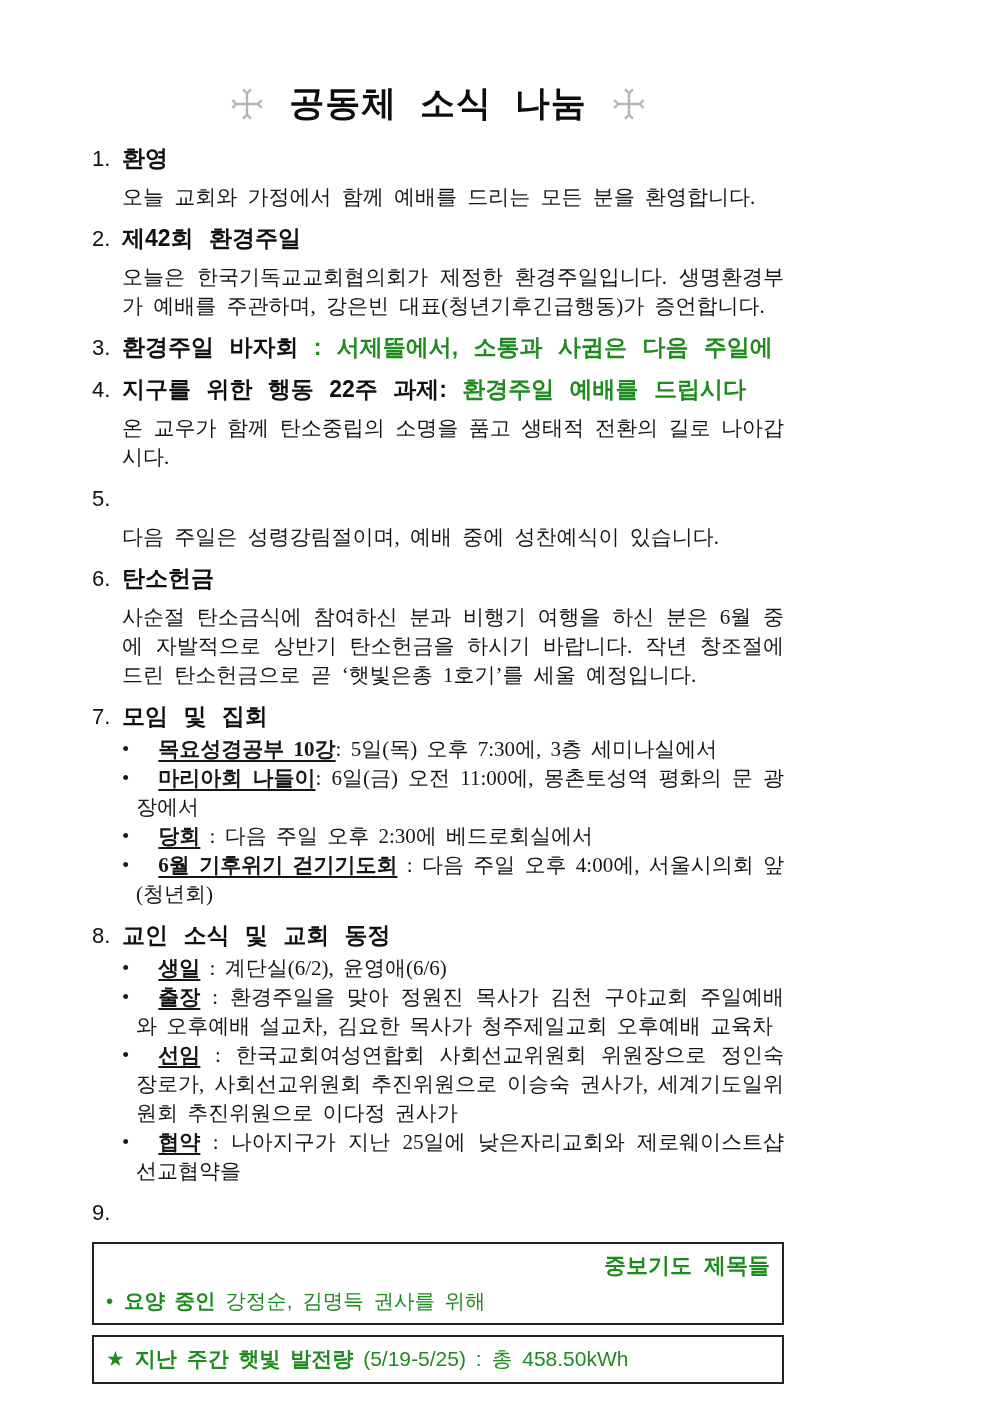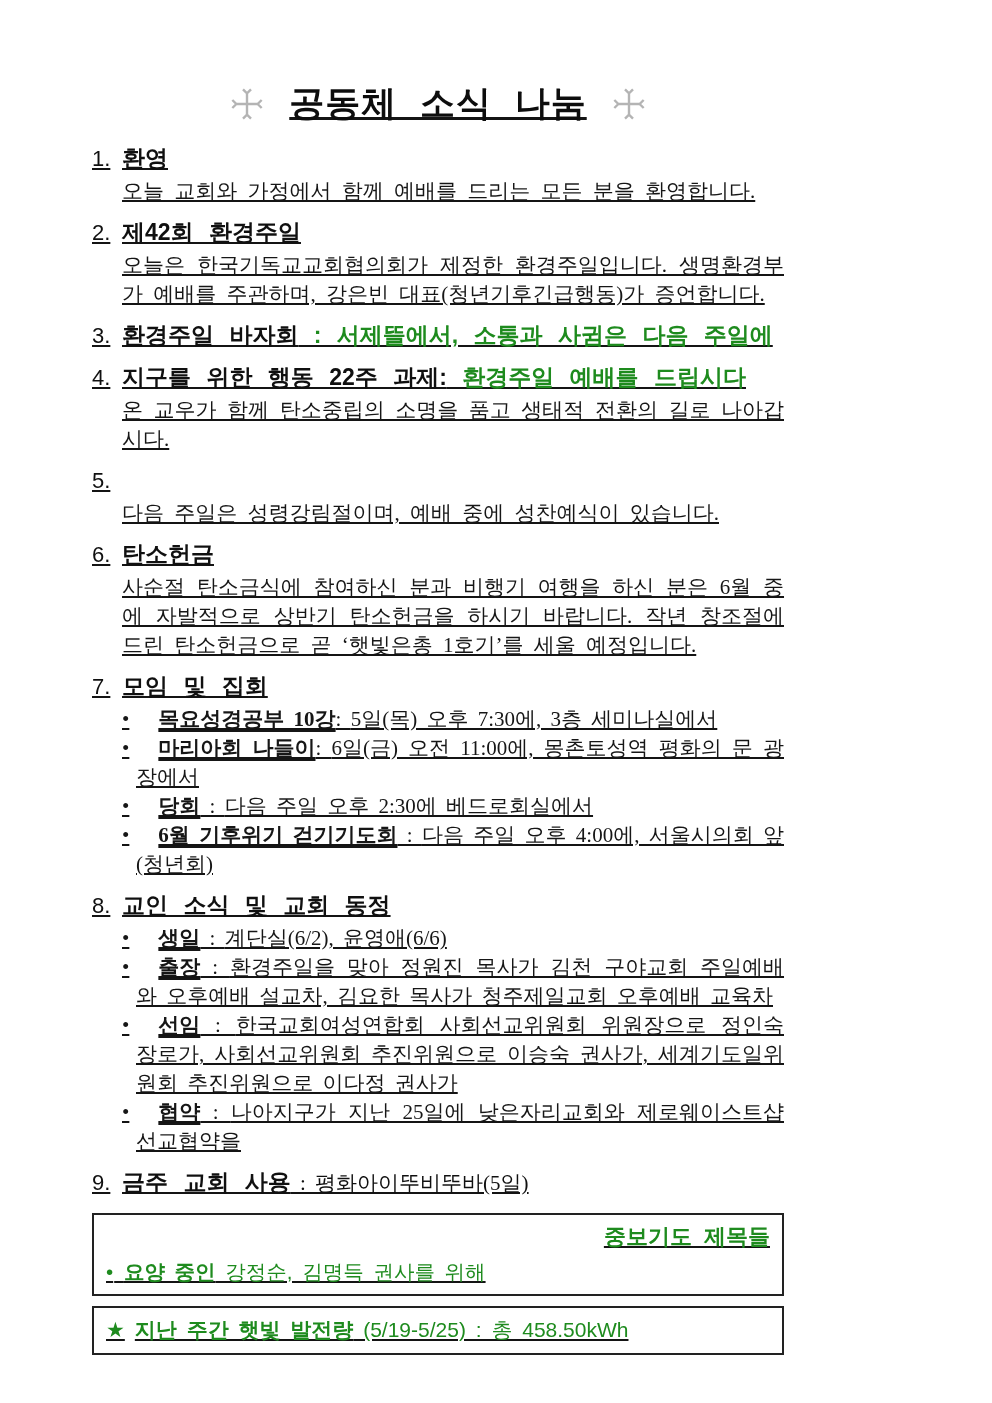--- a/index.html
+++ b/index.html
@@ -1,20 +1,19 @@
 <!DOCTYPE html>
 <html><head>
 <meta charset="utf-8">
 <style>
   html,body { margin:0; padding:0; background:#ffffff; }
   .page {
     position:relative; width:864px; height:1403px; background:#ffffff;
     overflow:hidden; color:#141414;
     font-family:"Liberation Serif", serif;
-    text-decoration:underline;
   }
   .inner { padding:80px 80px 0 92px; }
 
   
   .title-row {
     display:flex; justify-content:center; align-items:center; gap:26px;
     margin-bottom:16px;
     font-family:"Liberation Sans", sans-serif;
     font-weight:700; font-size:35px; color:#0d0d0d;
     word-spacing:12px; letter-spacing:1px;
@@ -29,21 +28,21 @@
     font-size:23px; font-weight:700; color:#101010;
     word-spacing:9px; line-height:31px;
   }
   .num { flex:none; width:30px; font-weight:400; font-size:22px; word-spacing:normal; }
   .green { color:#1e8b1e; }
   .head-suffix-serif {
     font-family:"Liberation Serif", serif; font-weight:400; font-size:21px;
     word-spacing:4px;
   }
   .body {
-    margin:3px 0 0 30px;
+    margin:9px 0 0 30px;
     font-size:21px; line-height:29px; text-align:justify;
     word-spacing:5px; color:#161616;
   }
   .bullets { margin:3px 0 0 30px; }
   .bullet {
     font-size:21px; line-height:29px; text-align:justify; word-spacing:4px;
     padding-left:14px; text-indent:-14px; color:#161616;
   }
   .bmark { margin-right:1px; }
   .blabel { font-weight:700; text-decoration:underline; text-underline-offset:4px;margin-left:28px; }
@@ -148,21 +147,20 @@
         <div class="bullet"><span class="bmark">•</span><span class="blabel">생일</span><span> : </span><span>계단실(6/2), 윤영애(6/6)</span></div>
         <div class="bullet"><span class="bmark">•</span><span class="blabel">출장</span><span> : </span><span>환경주일을 맞아 정원진 목사가 김천 구야교회 주일예배와 오후예배 설교차, 김요한 목사가 청주제일교회 오후예배 교육차</span></div>
         <div class="bullet"><span class="bmark">•</span><span class="blabel">선임</span><span> : </span><span>한국교회여성연합회 사회선교위원회 위원장으로 정인숙 장로가, 사회선교위원회 추진위원으로 이승숙 권사가, 세계기도일위원회 추진위원으로 이다정 권사가</span></div>
         <div class="bullet"><span class="bmark">•</span><span class="blabel">협약</span><span> : </span><span>나아지구가 지난 25일에 낮은자리교회와 제로웨이스트샵 선교협약을</span></div>
       </div>
     </div>
 
     <div class="item">
       <div class="item-head">
         <span class="num">9.</span>
-        <span><span>금주 교회 사용</span><span class="head-suffix-serif"> : 평화아이뚜비뚜바(5일)</span></span>
       </div>
     </div>
 
     <div class="box prayer-box">
       <div class="box-title">중보기도 제목들</div>
       <div class="box-line"><span class="bmark">•</span> <span class="bold">요양 중인</span><span> 강정순, 김명득 권사를 위해</span></div>
     </div>
 
     <div class="box solar-box">
       <div class="solar-line"><span class="star">★</span><span class="bold">지난 주간 햇빛 발전량</span><span> (5/19-5/25) : 총 458.50kWh</span></div>

